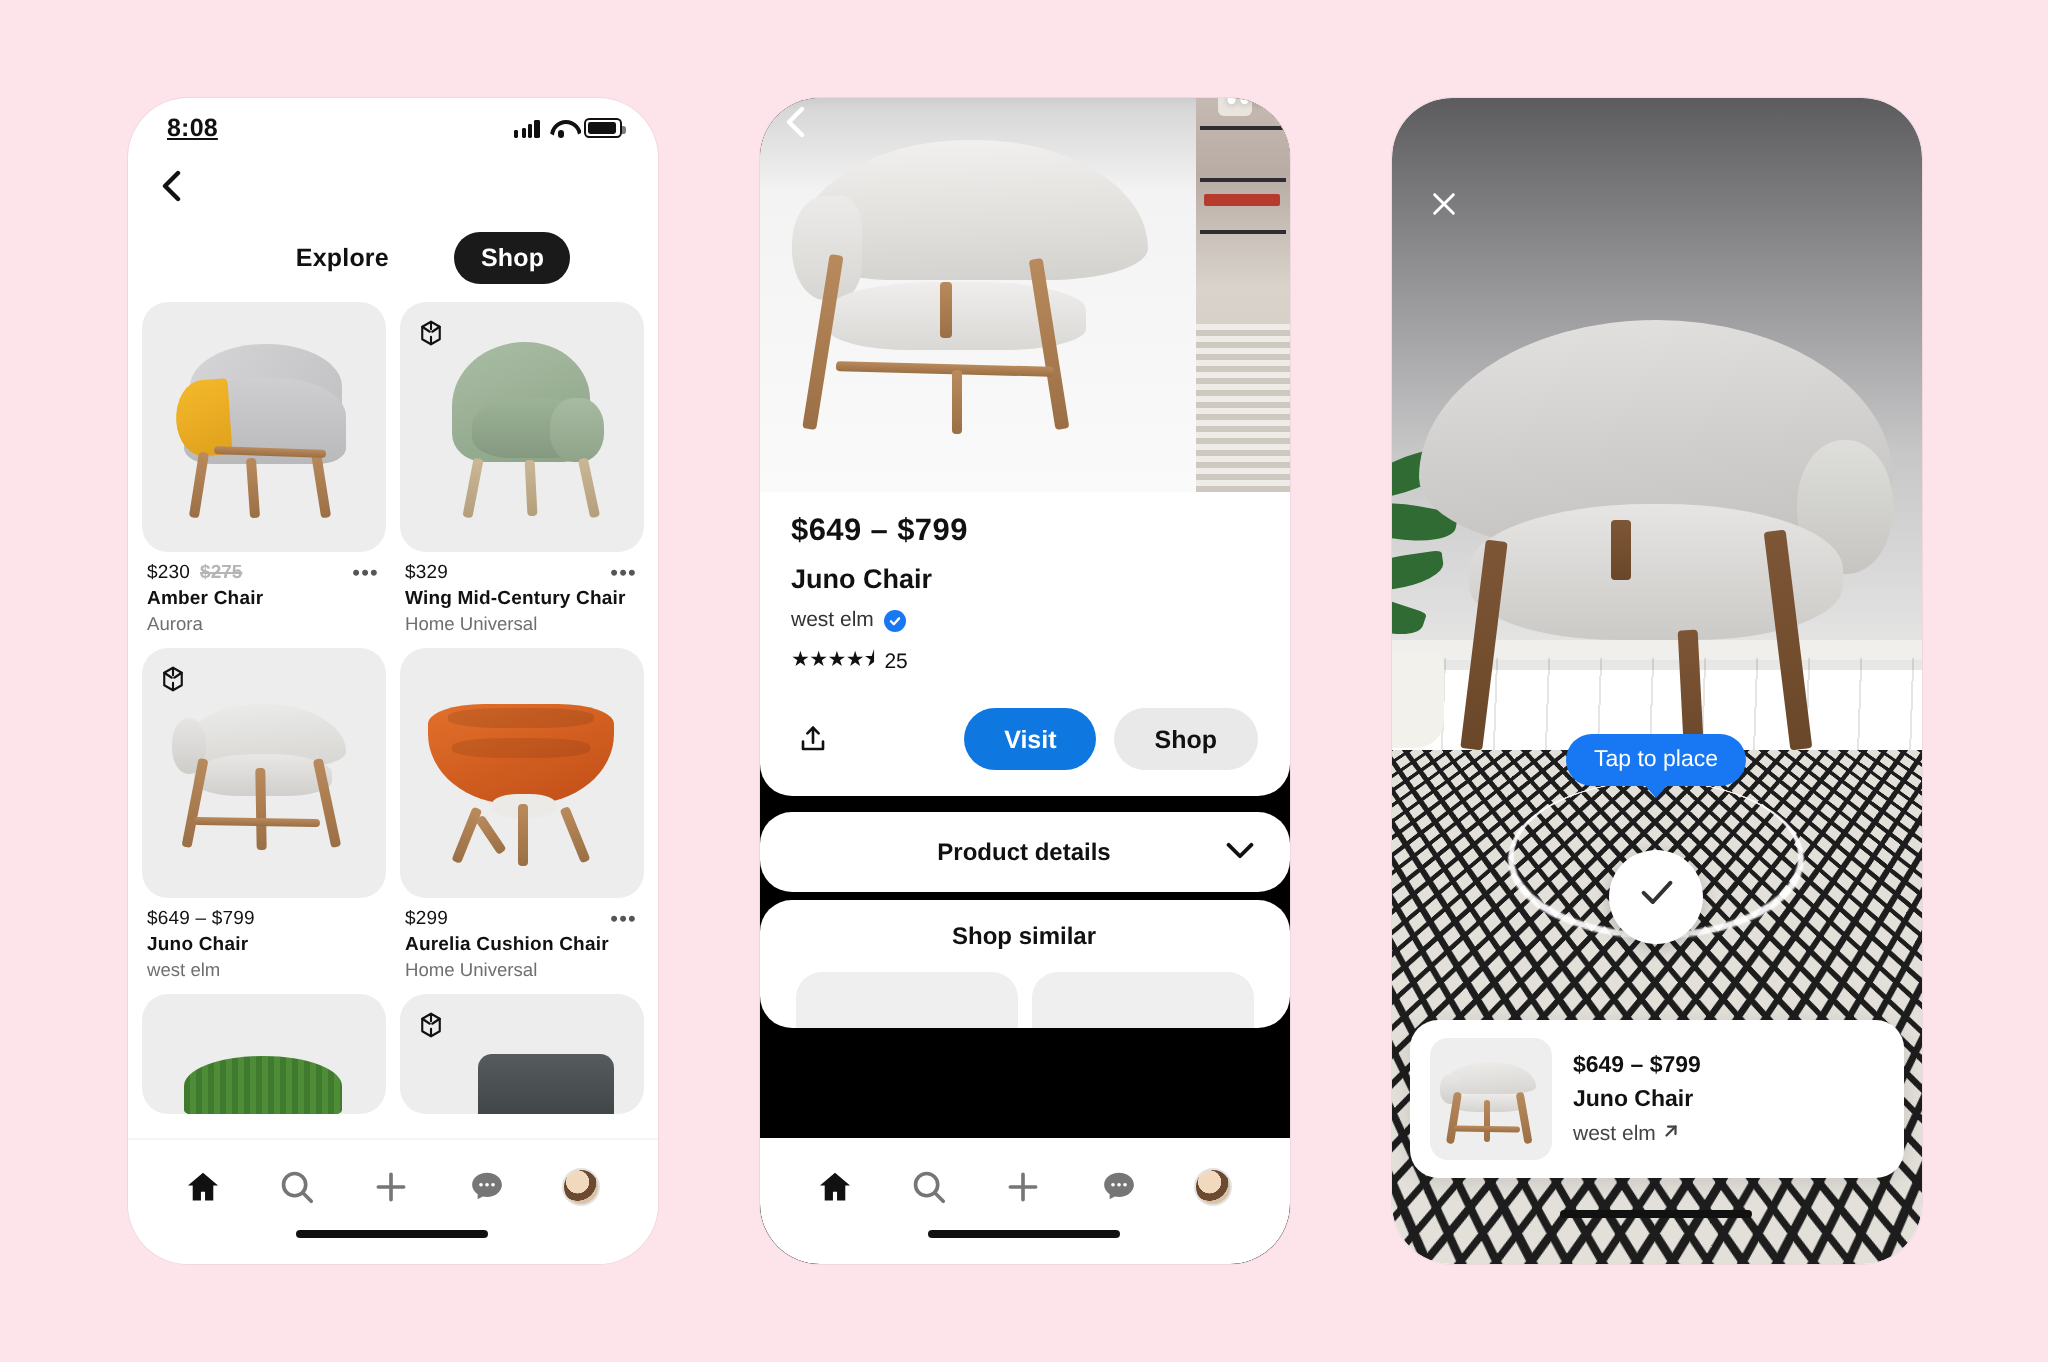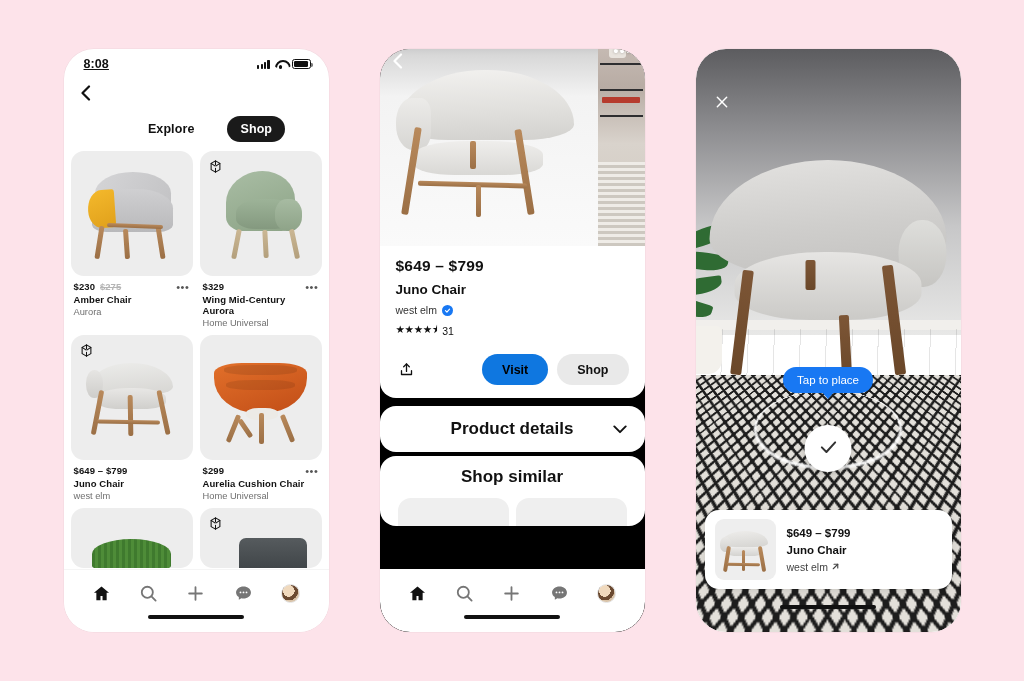--- a/index.html
+++ b/index.html
@@ -83,21 +83,21 @@
   .card { position: relative; }
   .thumb {
     position: relative; width: 100%; height: 125px;
     border-radius: 13px; overflow: hidden; background: #ededed;
   }
   .ar-badge {
     position: absolute; top: 8px; left: 8px; width: 15px; height: 15px; z-index: 5;
   }
   .meta { padding: 5px 3px 0 3px; }
   .price-line { display: flex; align-items: center; gap: 5px; }
-  .price { font-size: 9.5px; font-weight: 700; color: #111; letter-spacing:.1px;}
+  .price { font-size: 9.5px; font-weight: 400; color: #111; letter-spacing:.1px;}
   .price-was { font-size: 9.5px; font-weight: 700; color: #b5b5b5; text-decoration: line-through; }
   .dots { margin-left: auto; font-size: 11px; color: #555; letter-spacing:.6px; line-height:8px; cursor:pointer;}
   .p-title { font-size: 9.5px; font-weight: 700; color: #111; margin-top: 2px; letter-spacing:.1px;}
   .p-brand { font-size: 9.3px; color: #6f6f6f; margin-top: 2px; }
 
   
   .chair-wrap { position: absolute; inset: 0; }
 
   
   .amber-seat { position:absolute; left:18%; top:30%; width:66%; height:35%;
@@ -147,28 +147,28 @@
   .stars { display: flex; gap: 0px; color: #111; font-size: 10.5px; letter-spacing:-0.3px;}
   .rating-count { font-size: 10.5px; color: #111; font-weight:500;}
   .actions { display: flex; align-items: center; margin-top: 14px; }
   .share-btn { width: 22px; height: 22px; display:flex;align-items:center;justify-content:center; cursor:pointer;}
   .btn-group { margin-left: auto; display: flex; gap: 9px; }
   .btn {
     height: 31px; border-radius: 17px; padding: 0 20px;
     display: flex; align-items: center; justify-content: center;
     font-size: 12.5px; font-weight: 700; cursor: pointer;
   }
-  .btn.primary { background: #0f77e0; color: #000000; }
+  .btn.primary { background: #0f77e0; color: #ffffff; }
   .btn.secondary { background: #e9e9e9; color: #111; }
 
   .sheet {
     background: #fff; border-radius: 16px; margin-top: 4px;
     padding: 13px 18px; display: flex; align-items: center; position:relative; z-index:9;
   }
-  .sheet-title { font-size: 17px; font-weight: 700; color: #111; margin: 0 auto; }
+  .sheet-title { font-size: 12px; font-weight: 700; color: #111; margin: 0 auto; }
   .sheet .chev { position: absolute; right: 18px; }
   .sheet2 { background:#fff; border-radius:16px; margin-top:4px; padding:11px 18px 0 18px; position:relative; z-index:8;}
   .sheet2 .sheet-title { display:block; text-align:center; }
   .sim-grid { display: grid; grid-template-columns: 1fr 1fr; gap: 7px; margin-top: 11px; }
   .sim-cell { height: 28px; background: #efefef; border-radius: 13px 13px 0 0; }
   .black-gap { background:#000; height:4px; }
 
   
   .ar-scene { position: absolute; inset: 0; overflow: hidden; }
   .ar-wall { position:absolute; left:0; right:0; top:0; height:49%;
@@ -324,21 +324,21 @@
               <div class="leg" style="left:28%;top:62%;width:4.5px;height:24%;background:linear-gradient(180deg,#cbb794,#b39f7c);transform:rotate(11deg);"></div>
               <div class="leg" style="left:52%;top:63%;width:4.5px;height:22%;background:linear-gradient(180deg,#cbb794,#b39f7c);transform:rotate(-3deg);"></div>
               <div class="leg" style="left:76%;top:62%;width:4.5px;height:24%;background:linear-gradient(180deg,#cbb794,#b39f7c);transform:rotate(-12deg);"></div>
             </div>
           </div>
           <div class="meta">
             <div class="price-line">
               <span class="price">$329</span>
               <span class="dots">•••</span>
             </div>
-            <div class="p-title">Wing Mid-Century Aurora</div>
+            <div class="p-title">Wing Mid-Century Chair</div>
             <div class="p-brand">Home Universal</div>
           </div>
         </div>
 
         <div class="card">
           <div class="thumb">
             <span class="ar-badge">
               <svg viewBox="0 0 24 24" width="15" height="15" fill="none" stroke="#111" stroke-width="1.7" stroke-linecap="round" stroke-linejoin="round">
                 <path d="M12 3l7 4v10l-7 4-7-4V7z"></path>
                   <path d="M12 3v6M12 21v-6M5 7l6 4M19 7l-6 4"></path>
@@ -486,21 +486,21 @@
         <div class="d-brand-row">
           <span class="d-brand">west elm</span>
           <span class="verified">
             <svg viewBox="0 0 24 24" fill="none" stroke="#fff" stroke-width="4" stroke-linecap="round" stroke-linejoin="round">
                 <path d="M5 12.5l5 5 9-10"></path>
               </svg>
           </span>
         </div>
         <div class="rating-row">
           <span class="stars">★★★★⯨</span>
-          <span class="rating-count">31</span>
+          <span class="rating-count">25</span>
         </div>
         <div class="actions">
           <div class="share-btn">
             <svg width="15" height="17" viewBox="0 0 24 24" fill="none" stroke="#111" stroke-width="2.1" stroke-linecap="round" stroke-linejoin="round">
               <path d="M12 15V3"></path>
                 <path d="M7.5 7.5L12 3l4.5 4.5"></path>
                 <path d="M4 14v6h16v-6"></path>
             </svg>
           </div>
           <div class="btn-group">

